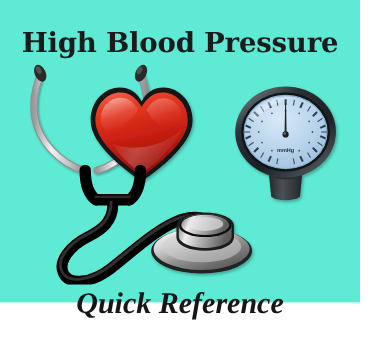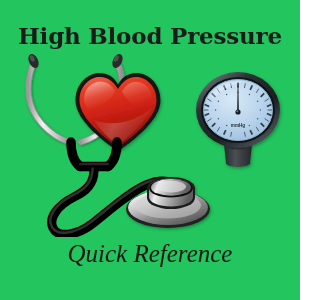--- a/index.html
+++ b/index.html
@@ -10,22 +10,22 @@
   }
   body {
     width: 300px;
     height: 300px;
     overflow: hidden;
     font-family: "Liberation Serif", "DejaVu Serif", serif;
   }
   #poster {
     position: relative;
     width: 300px;
-    height: 300px;
-    background: #22c55e;
+    height: 252px;
+    background: #5eead4;
   }
   
   .title-text {
     position: absolute;
     left: 0;
     top: 22px;
     width: 300px;
     text-align: center;
     font-family: "DejaVu Serif", "Liberation Serif", serif;
     font-size: 23px;
@@ -35,21 +35,21 @@
     white-space: nowrap;
   }
   .subtitle-text {
     position: absolute;
     left: 0;
     top: 240px;
     width: 300px;
     text-align: center;
     font-family: "Liberation Serif", "DejaVu Serif", serif;
     font-size: 25px;
-    font-weight: 400;
+    font-weight: 700;
     font-style: italic;
     color: #161616;
     white-space: nowrap;
   }
   
   #artwork {
     position: absolute;
     left: 0;
     top: 52px;
     width: 300px;

